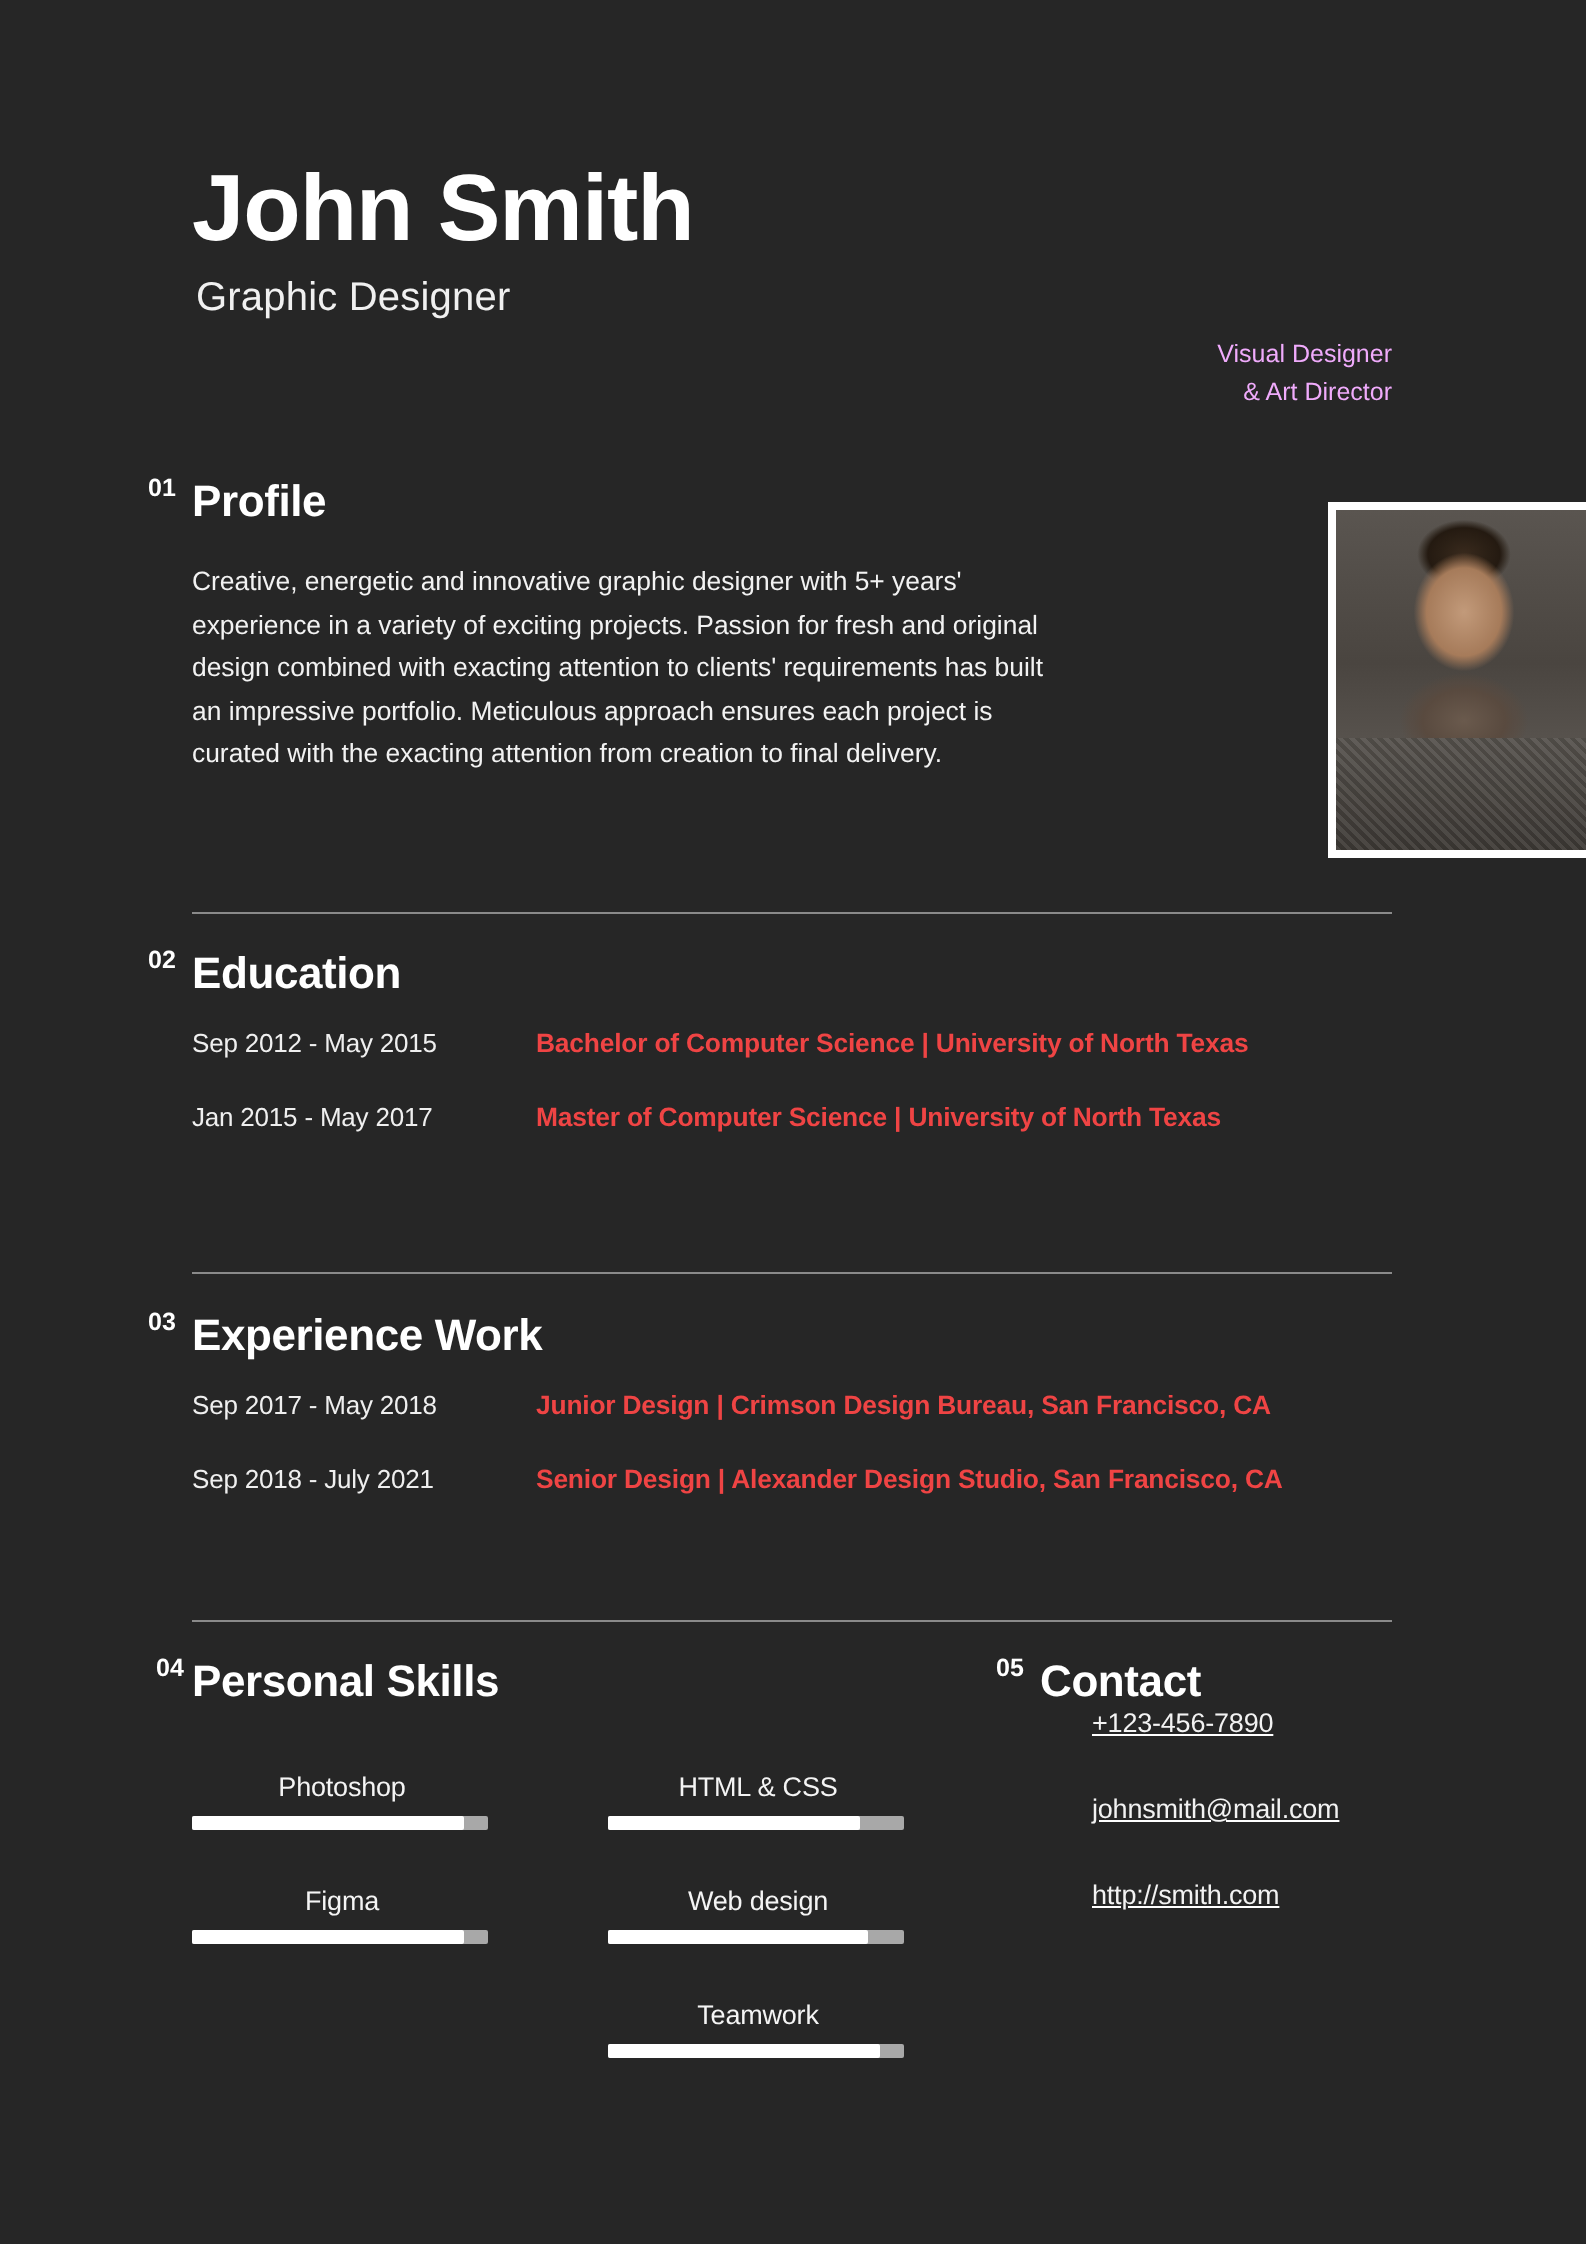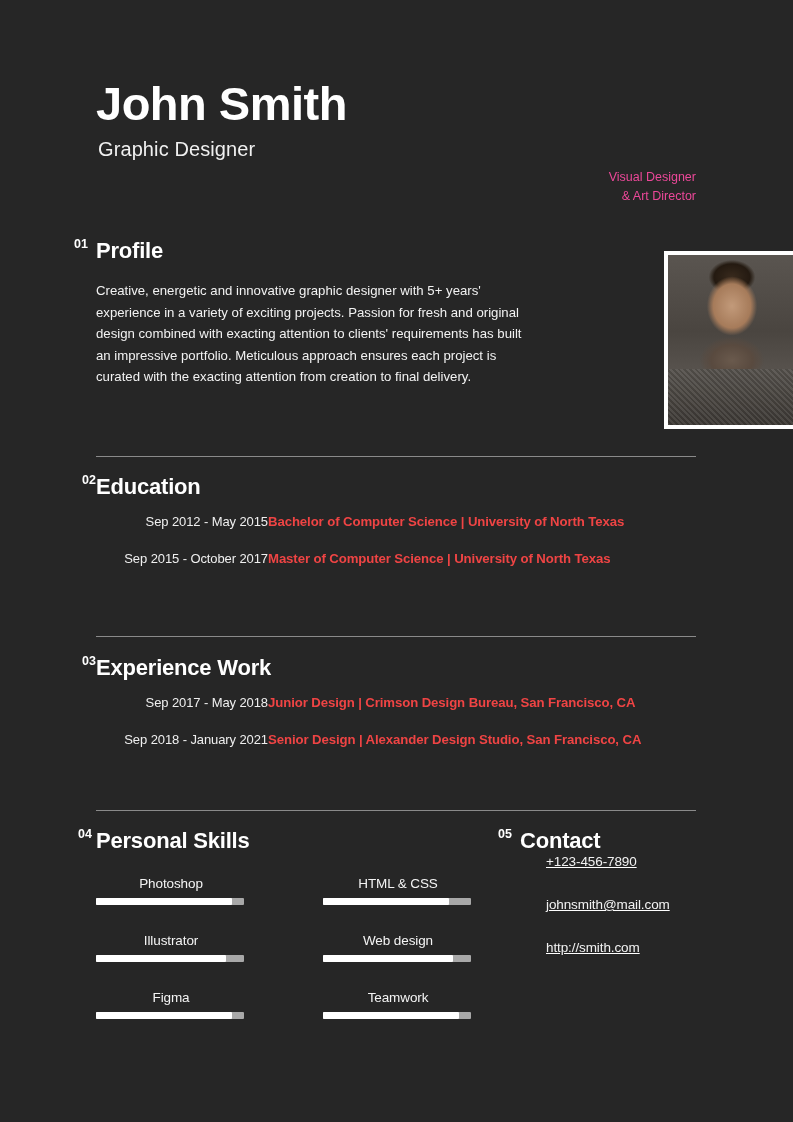--- a/index.html
+++ b/index.html
@@ -53,21 +53,21 @@
     letter-spacing: 0.1px;
   }
   .tagline {
     position: absolute;
     right: 0;
     top: 90px;
     width: 200px;
     text-align: right;
     font-size: 12.5px;
     line-height: 1.5;
-    color: #ec4899;
+    color: #f0abfc;
     font-weight: 500;
   }
 
   
   .sec-head {
     position: relative;
     display: flex;
     align-items: baseline;
   }
   .sec-num {
@@ -137,21 +137,20 @@
     width: 600px;
     height: 1px;
     background: #8a8a8a;
   }
 
   
   .block {
     position: absolute;
     left: -22px;
     width: 622px;
-    text-align: right;
   }
   .rows {
     margin-top: 14px;
   }
   .row {
     display: flex;
     align-items: baseline;
     margin-left: 22px;
     margin-bottom: 22px;
     font-size: 13px;
@@ -173,24 +172,24 @@
   
   .skills-block {
     position: absolute;
     left: -22px;
     top: 828px;
     width: 420px;
     text-align: center;
   }
   .skill-cols {
     position: relative;
-    margin-top: 22px;
+    margin-top: 32px;
     margin-left: 22px;
     display: flex;
-    gap: 77px;
+    gap: 58px;
   }
   .skill-col { width: 150px; }
   .skill {
     margin-bottom: 28px;
   }
   .skill-label {
     font-size: 13.5px;
     color: #f4f4f4;
     margin-bottom: 7px;
     letter-spacing: -0.1px;
@@ -263,40 +262,40 @@
       <div class="sec-head">
         <span class="sec-num">02</span>
         <span class="sec-title">Education</span>
       </div>
       <div class="rows">
         <div class="row">
           <span class="date">Sep 2012 - May 2015</span>
           <span class="desc">Bachelor of Computer Science | University of North Texas</span>
         </div>
         <div class="row">
-          <span class="date">Sep 2015 - October 2017</span>
+          <span class="date">Jan 2015 - May 2017</span>
           <span class="desc">Master of Computer Science | University of North Texas</span>
         </div>
       </div>
     </div>
 
     <div class="divider" style="top:636px;"></div>
 
     <div class="block" style="top:655px;">
       <div class="sec-head">
         <span class="sec-num">03</span>
         <span class="sec-title">Experience Work</span>
       </div>
       <div class="rows">
         <div class="row">
           <span class="date">Sep 2017 - May 2018</span>
           <span class="desc">Junior Design | Crimson Design Bureau, San Francisco, CA</span>
         </div>
         <div class="row">
-          <span class="date">Sep 2018 - January 2021</span>
+          <span class="date">Sep 2018 - July 2021</span>
           <span class="desc">Senior Design | Alexander Design Studio, San Francisco, CA</span>
         </div>
       </div>
     </div>
 
     <div class="divider" style="top:810px;"></div>
 
     <div class="skills-block">
       <div class="sec-head">
         <span class="sec-num">04</span>
@@ -304,26 +303,20 @@
       </div>
       <div class="skill-cols">
         <div class="skill-col">
           <div class="skill">
             <div class="skill-label">Photoshop</div>
             <div class="bar-track">
               <div class="bar-fill" style="width:92%"></div>
             </div>
           </div>
           <div class="skill">
-            <div class="skill-label">Illustrator</div>
-            <div class="bar-track">
-              <div class="bar-fill" style="width:88%"></div>
-            </div>
-          </div>
-          <div class="skill">
             <div class="skill-label">Figma</div>
             <div class="bar-track">
               <div class="bar-fill" style="width:92%"></div>
             </div>
           </div>
         </div>
         <div class="skill-col">
           <div class="skill">
             <div class="skill-label">HTML &amp; CSS</div>
             <div class="bar-track">

